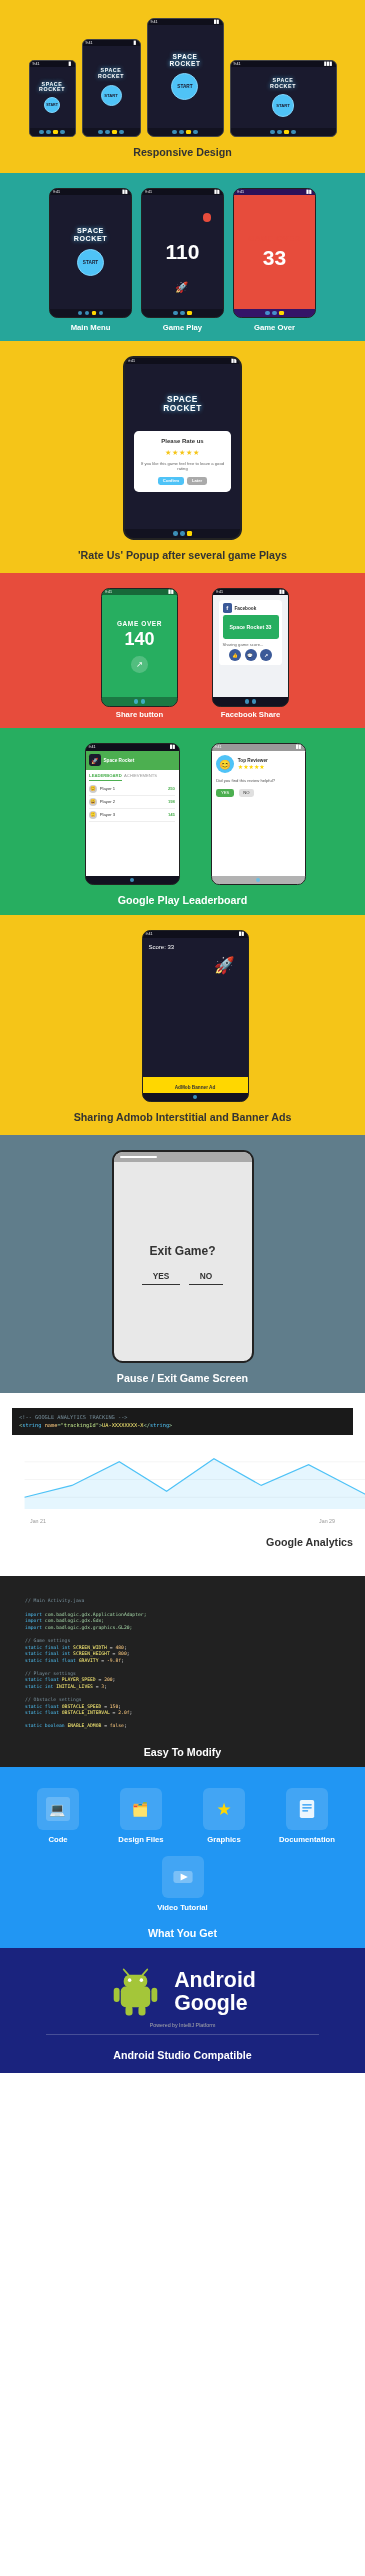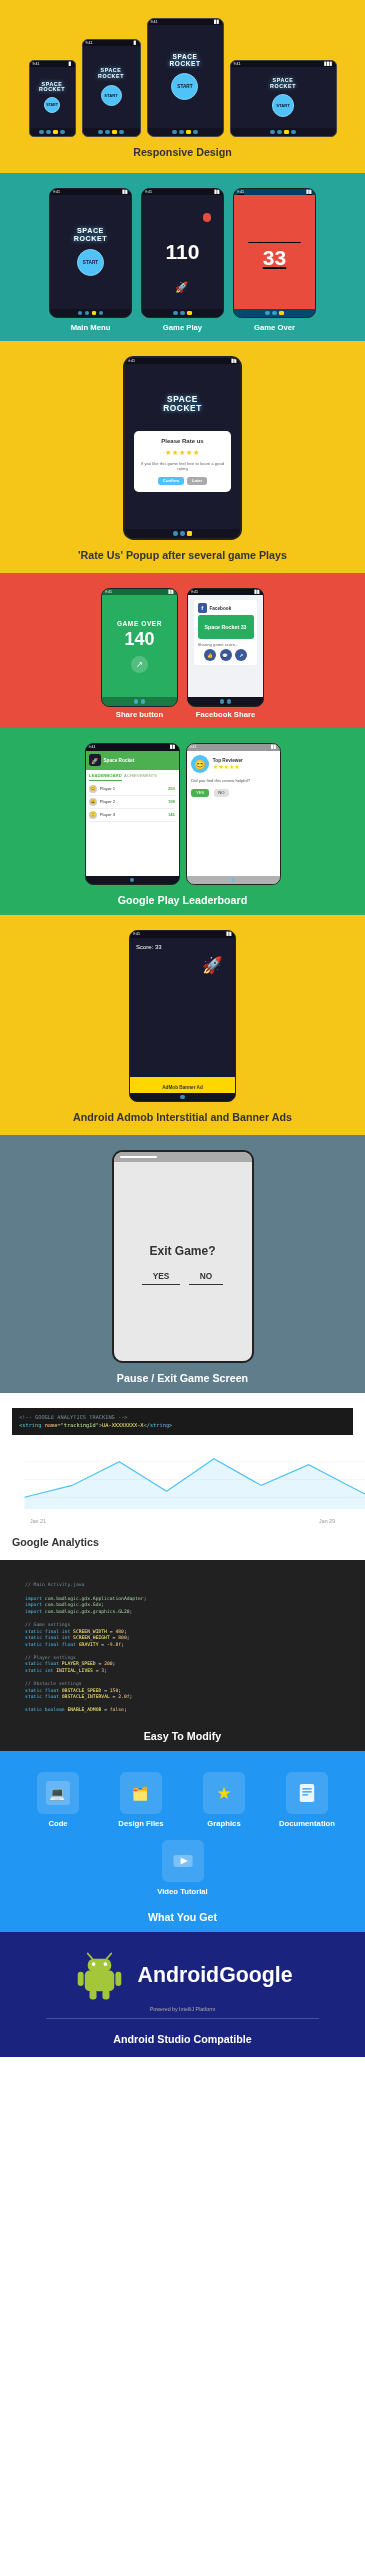--- a/index.html
+++ b/index.html
@@ -279,22 +279,22 @@
 
     
     .section-pause {
       background: #607d8b;
       padding: 15px 12px 9px;
     }
 
     
     .section-analytics {
       background: #fff;
-      padding: 15px 12px 9px;
-      align-items: flex-start;
+      padding: 15px 12px 25px;
+      align-items: flex-end;
     }
 
     
     .section-modify {
       background: #212121;
       padding: 15px 12px 9px;
     }
 
     
     .section-whatyouget {
@@ -362,21 +362,21 @@
     }
 
     
     .android-logo {
       display: flex;
       align-items: center;
       gap: 12px;
     }
     .android-text {
       display: flex;
-      flex-direction: row;
+      flex-direction: column;
     }
     .android-title {
       color: #fff;
       font-size: 21.3px;
       font-weight: bold;
       line-height: 1.1;
     }
 
     
     .pause-phone {
@@ -417,20 +417,21 @@
       justify-content: center;
       align-items: center;
     }
 
     
     .share-phone-container {
       display: flex;
       flex-direction: column;
       align-items: center;
       gap: 3.6px;
+      margin-left: 25px;
     }
 
     
     .leaderboard-row {
       display: flex;
       gap: 6px;
       justify-content: center;
     }
 
     
@@ -675,21 +676,21 @@
         <div class="phone-bottom-bar">
           <div class="bottom-icon"></div>
           <div class="bottom-icon"></div>
           <div class="bottom-icon-sq"></div>
         </div>
       </div>
       <div class="screenshot-label">Game Play</div>
     </div>
 
     <div class="screenshot-item">
-      <div class="game-phone" style="background:#0369a1;text-decoration:underline;">
+      <div class="game-phone" style="background:#4c1d95;">
         <div class="status-bar">
           <span class="status-time">9:41</span>
           <span class="status-icons">▊▊</span>
         </div>
         <div class="game-phone-screen" style="background:#e74c3c;">
           <div class="gameover-text">GAME OVER</div>
           <div class="score-text">33</div>
         </div>
         <div class="phone-bottom-bar">
           <div class="bottom-icon"></div>
@@ -884,21 +885,21 @@
 
         <div style="background:#ffd700;width:100%;padding:2.4px;text-align:center;">
           <span style="font-size:4.7px;font-weight:bold;color:#333;">AdMob Banner Ad</span>
         </div>
         <div class="phone-bottom-bar">
           <div class="bottom-icon"></div>
         </div>
       </div>
     </div>
   </div>
-  <div class="section-label">Android Admob Interstitial and Banner Ads</div>
+  <div class="section-label">Sharing Admob Interstitial and Banner Ads</div>
 </div>
 
 <div class="section section-pause">
   <div class="pause-phone">
     <div style="width:100%;background:#aaa;padding:3.6px 6px;">
       <div style="width:30%;height:2.4px;background:#fff;border-radius:1.2px;"></div>
     </div>
     <div style="flex:1;display:flex;flex-direction:column;align-items:center;justify-content:center;gap:9px;">
       <div class="pause-text">Exit Game?</div>
       <div class="pause-btns">

